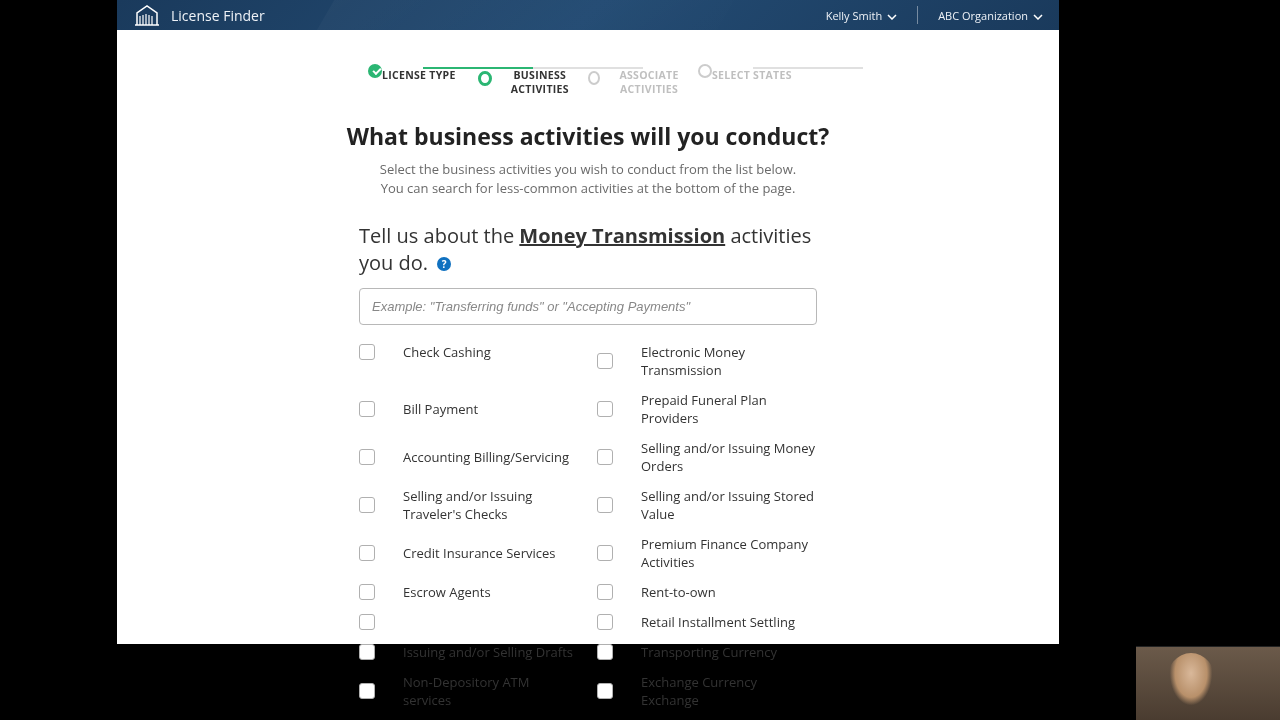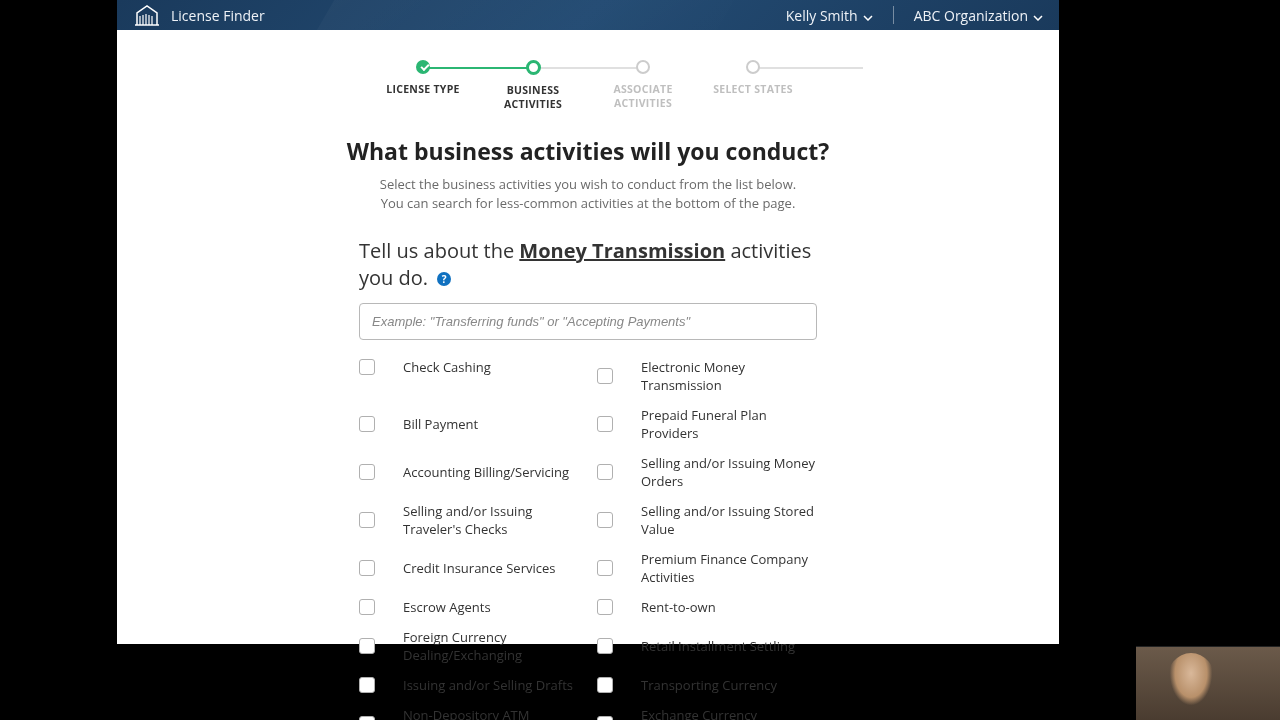--- a/index.html
+++ b/index.html
@@ -36,35 +36,35 @@
     width:400px; height:100px;
     background:linear-gradient(135deg, rgba(255,255,255,0.03), rgba(255,255,255,0));
     transform:skewX(-30deg);
   }
   .logo {
     display:flex; align-items:center; gap:10px;
   }
   .logo-icon svg { display:block; }
   .logo-text { font-size:14px; font-weight:500; color:#eef2f7; }
   .header-right {
-    margin-left:auto; display:flex; align-items:center; gap:20px; font-size:14px;
+    margin-left:auto; display:flex; align-items:center; gap:20px; font-size:11px;
   }
   .user-dd, .org-dd { display:flex; align-items:center; gap:5px; cursor:pointer; color:#eef2f7;}
   .sep { width:1px; height:18px; background:rgba(255,255,255,0.4); }
   .chev { display:inline-block; }
 
   .content {
     padding: 30px 0 0 0;
   }
   .stepper {
     display:flex; justify-content:center; align-items:flex-start; gap:0;
     margin-bottom: 24px;
   }
   .step {
-    display:flex; flex-direction:column; align-items:center; position:relative;
+    display:flex; flex-direction:row; align-items:center; position:relative;
     width:110px;
   }
   .step-circle {
     width:14px; height:14px; border-radius:50%;
     border:2px solid #ccc; background:#fff; z-index:2; position:relative;
   }
   .step.done .step-circle { background:#2bb673; border-color:#2bb673; }
   .step.current .step-circle { border-color:#2bb673; background:#fff; border-width:3px; width:15px; height:15px;}
   .step-label {
     margin-top:8px; font-size:10.5px; font-weight:700; letter-spacing:0.3px;
@@ -258,21 +258,20 @@
         <label class="activity">
             <span class="cb"></span>
             <span>Escrow Agents</span>
           </label>
         <label class="activity">
             <span class="cb"></span>
             <span>Rent-to-own</span>
           </label>
         <label class="activity">
             <span class="cb"></span>
-            <span>Foreign Currency Dealing/Exchanging</span>
           </label>
         <label class="activity">
             <span class="cb"></span>
             <span>Retail Installment Settling</span>
           </label>
         <label class="activity">
             <span class="cb"></span>
             <span>Issuing and/or Selling Drafts</span>
           </label>
         <label class="activity">

